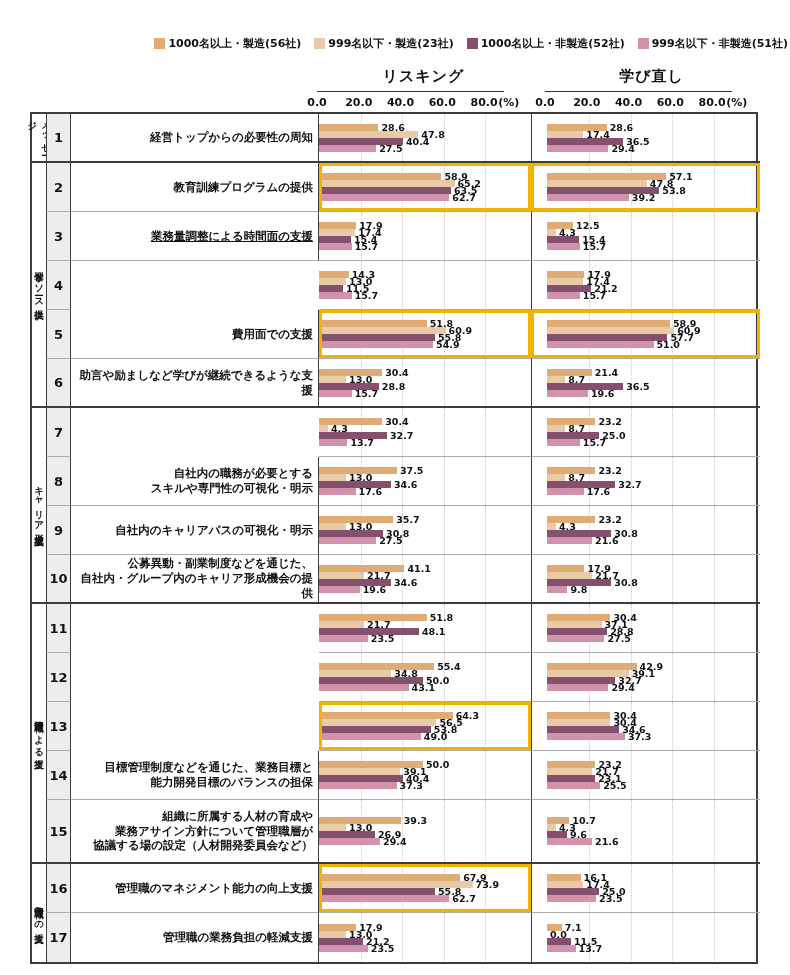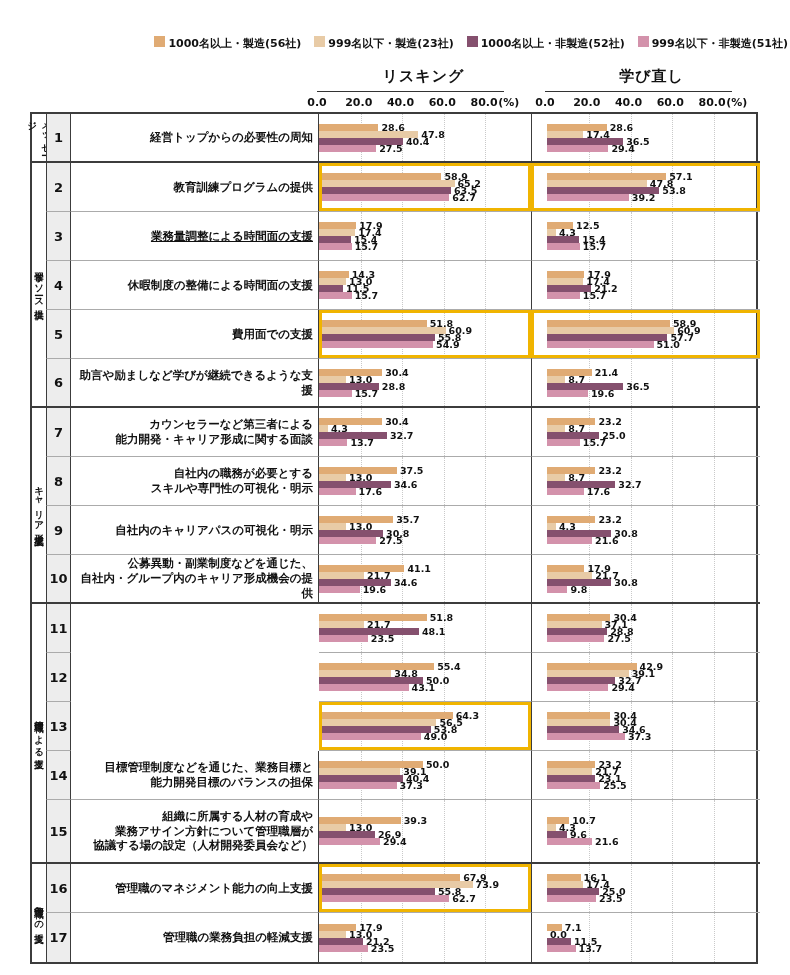--- a/index.html
+++ b/index.html
@@ -1,21 +1,21 @@
 <!DOCTYPE html>
 <html><head>
 <meta charset="utf-8">
 <style>
   html,body{margin:0;padding:0;background:#fff;}
   .page{position:relative;width:790px;height:975px;background:#fff;overflow:hidden;
         font-family:"DejaVu Sans","Liberation Sans",sans-serif;color:#111;}
   .content{position:absolute;left:30px;top:36px;width:728px;}
   
   .legend{display:flex;justify-content:flex-end;align-items:center;gap:13px;width:758px;height:14px;}
-  .legend-item{display:flex;gap:3px;font-size:11px;font-weight:600;white-space:nowrap;}
+  .legend-item{display:flex;align-items:center;gap:3px;font-size:11px;font-weight:600;white-space:nowrap;}
   .swatch{width:11px;height:11px;display:inline-block;}
   
   .hdr{display:grid;grid-template-columns:14px 25px 248px 213px 15px 213px;margin-top:4px;}
   .phead{display:flex;flex-direction:column;justify-content:flex-end;height:58px;}
   .ptitle{font-size:15px;font-weight:bold;text-align:center;margin-bottom:5px;letter-spacing:1px;}
   .prule{border-top:1.5px solid #333;width:88%;height:0;}
   .pticks{position:relative;height:17px;margin-top:3px;font-size:11px;font-weight:bold;}
   .tick{position:absolute;top:1px;transform:translateX(-50%);white-space:nowrap;}
   .unit{position:absolute;top:1px;left:90%;transform:translateX(-50%);white-space:nowrap;}
   
@@ -205,21 +205,20 @@
             <div class="val" style="top: -1px; left: calc(12.2549% + 3px);">12.5</div>
             <div class="bar" style="top: 7px; width: 4.21569%; background: rgb(232, 203, 166);"></div>
             <div class="val" style="top: 6px; left: calc(4.21569% + 3px);">4.3</div>
             <div class="bar" style="top: 14px; width: 15.098%; background: rgb(133, 80, 110);"></div>
             <div class="val" style="top: 13px; left: calc(15.098% + 3px);">15.4</div>
             <div class="bar" style="top: 21px; width: 15.3922%; background: rgb(211, 146, 171);"></div>
             <div class="val" style="top: 20px; left: calc(15.3922% + 3px);">15.7</div>
           </div>
         </div>
         <div class="cell num" style="grid-row: 4;">4</div>
-        <div class="cell lbl" style="grid-row: 4;">休暇制度の整備による時間面の支援</div>
         <div class="cell chart left" style="grid-row: 4;">
           <div class="gl" style="left: 19.6078%;"></div>
           <div class="gl" style="left: 39.2157%;"></div>
           <div class="gl" style="left: 58.8235%;"></div>
           <div class="gl" style="left: 78.4314%;"></div>
           <div class="bars">
             <div class="bar" style="top: 0px; width: 14.0196%; background: rgb(224, 171, 116);"></div>
             <div class="val" style="top: -1px; left: calc(14.0196% + 3px);">14.3</div>
             <div class="bar" style="top: 7px; width: 12.7451%; background: rgb(232, 203, 166);"></div>
             <div class="val" style="top: 6px; left: calc(12.7451% + 3px);">13.0</div>
@@ -312,22 +311,20 @@
             <div class="val" style="top: -1px; left: calc(20.9804% + 3px);">21.4</div>
             <div class="bar" style="top: 7px; width: 8.52941%; background: rgb(232, 203, 166);"></div>
             <div class="val" style="top: 6px; left: calc(8.52941% + 3px);">8.7</div>
             <div class="bar" style="top: 14px; width: 35.7843%; background: rgb(133, 80, 110);"></div>
             <div class="val" style="top: 13px; left: calc(35.7843% + 3px);">36.5</div>
             <div class="bar" style="top: 21px; width: 19.2157%; background: rgb(211, 146, 171);"></div>
             <div class="val" style="top: 20px; left: calc(19.2157% + 3px);">19.6</div>
           </div>
         </div>
         <div class="cell num" style="grid-row: 7;">7</div>
-        <div class="cell lbl" style="grid-row: 7;">カウンセラーなど第三者による
-能力開発・キャリア形成に関する面談</div>
         <div class="cell chart left" style="grid-row: 7;">
           <div class="gl" style="left: 19.6078%;"></div>
           <div class="gl" style="left: 39.2157%;"></div>
           <div class="gl" style="left: 58.8235%;"></div>
           <div class="gl" style="left: 78.4314%;"></div>
           <div class="bars">
             <div class="bar" style="top: 0px; width: 29.8039%; background: rgb(224, 171, 116);"></div>
             <div class="val" style="top: -1px; left: calc(29.8039% + 3px);">30.4</div>
             <div class="bar" style="top: 7px; width: 4.21569%; background: rgb(232, 203, 166);"></div>
             <div class="val" style="top: 6px; left: calc(4.21569% + 3px);">4.3</div>

